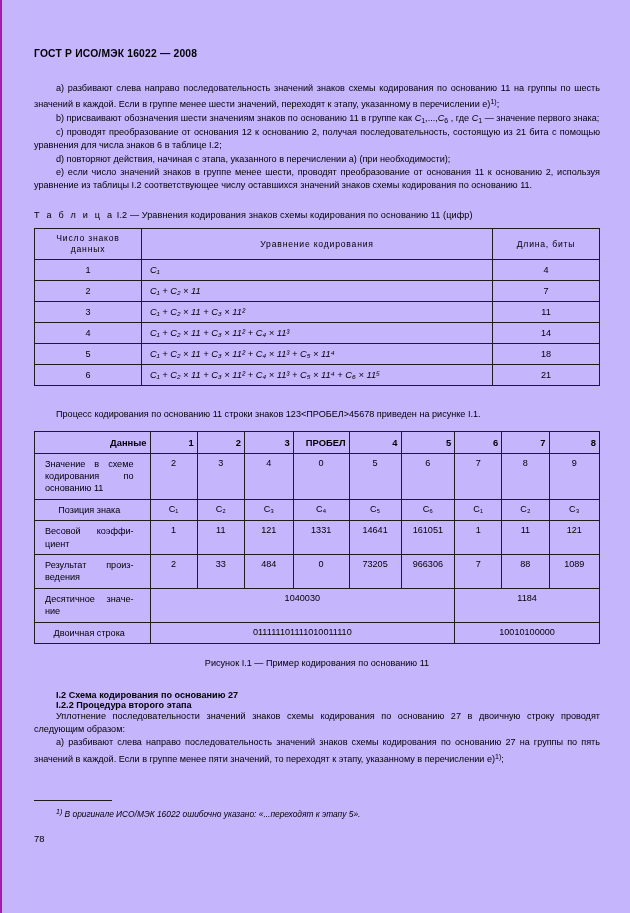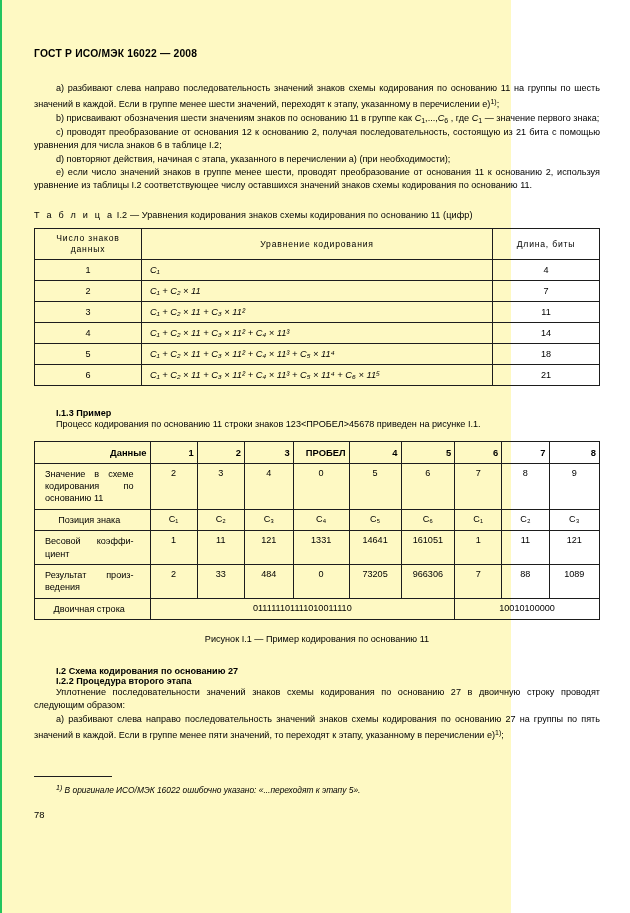--- a/index.html
+++ b/index.html
@@ -11,25 +11,25 @@
     width: 630px;
     height: 913px;
     font-family: "Liberation Sans", sans-serif;
     color: #000000;
     position: relative;
     overflow: hidden;
   }
   .page {
     position: absolute;
     left: 0; top: 0;
-    width: 511px;
+    width: 630px;
     height: 913px;
     box-sizing: border-box;
-    border-left: 2px solid #22c55e;
-    background: #fef9c3;
+    border-left: 2px solid #a21caf;
+    background: #c4b5fd;
   }
   .content {
     position: absolute;
     left: 32px;
     top: 0;
     width: 566px;
   }
   .doc-header {
     font-size: 10.3px;
     font-weight: bold;
@@ -205,21 +205,20 @@
           </tr>
           <tr>
             <td class="c-num">6</td>
             <td class="c-eq eqcell">C₁ + C₂ × 11 + C₃ × 11² + C₄ × 11³ + C₅ × 11⁴ + C₆ × 11⁵</td>
             <td class="c-len">21</td>
           </tr>
         </tbody>
     </table>
 
     <div class="sect-gap">
-      <div class="h-small">I.1.3 Пример</div>
       <p class="indent">Процесс кодирования по основанию 11 строки знаков 123&lt;ПРОБЕЛ&gt;45678 приведен на рисунке I.1.</p>
     </div>
 
     <table class="t2">
       <thead>
         <tr id="t2-head-row">
           <th class="lab-w">Данные</th>
         <th class="cell-w">1</th>
             <th class="cell-w">2</th>
             <th class="cell-w">3</th>
@@ -273,20 +272,25 @@
             <td class="cell-w">2</td>
             <td class="cell-w">33</td>
             <td class="cell-w">484</td>
             <td class="cell-w">0</td>
             <td class="cell-w">73205</td>
             <td class="cell-w">966306</td>
             <td class="cell-w">7</td>
             <td class="cell-w">88</td>
             <td class="cell-w">1089</td>
           </tr>
+          <tr class="mid">
+            <td class="rowlab lab-w just">Десятичное значе-ние</td>
+            <td colspan="6">1040030</td>
+            <td colspan="3">1184</td>
+          </tr>
           <tr>
             <td class="rowlab lab-w ctr">Двоичная строка</td>
             <td colspan="6">011111101111010011110</td>
             <td colspan="3">10010100000</td>
           </tr>
         </tbody>
     </table>
 
     <div class="fig-caption">Рисунок I.1 — Пример кодирования по основанию 11</div>
 

